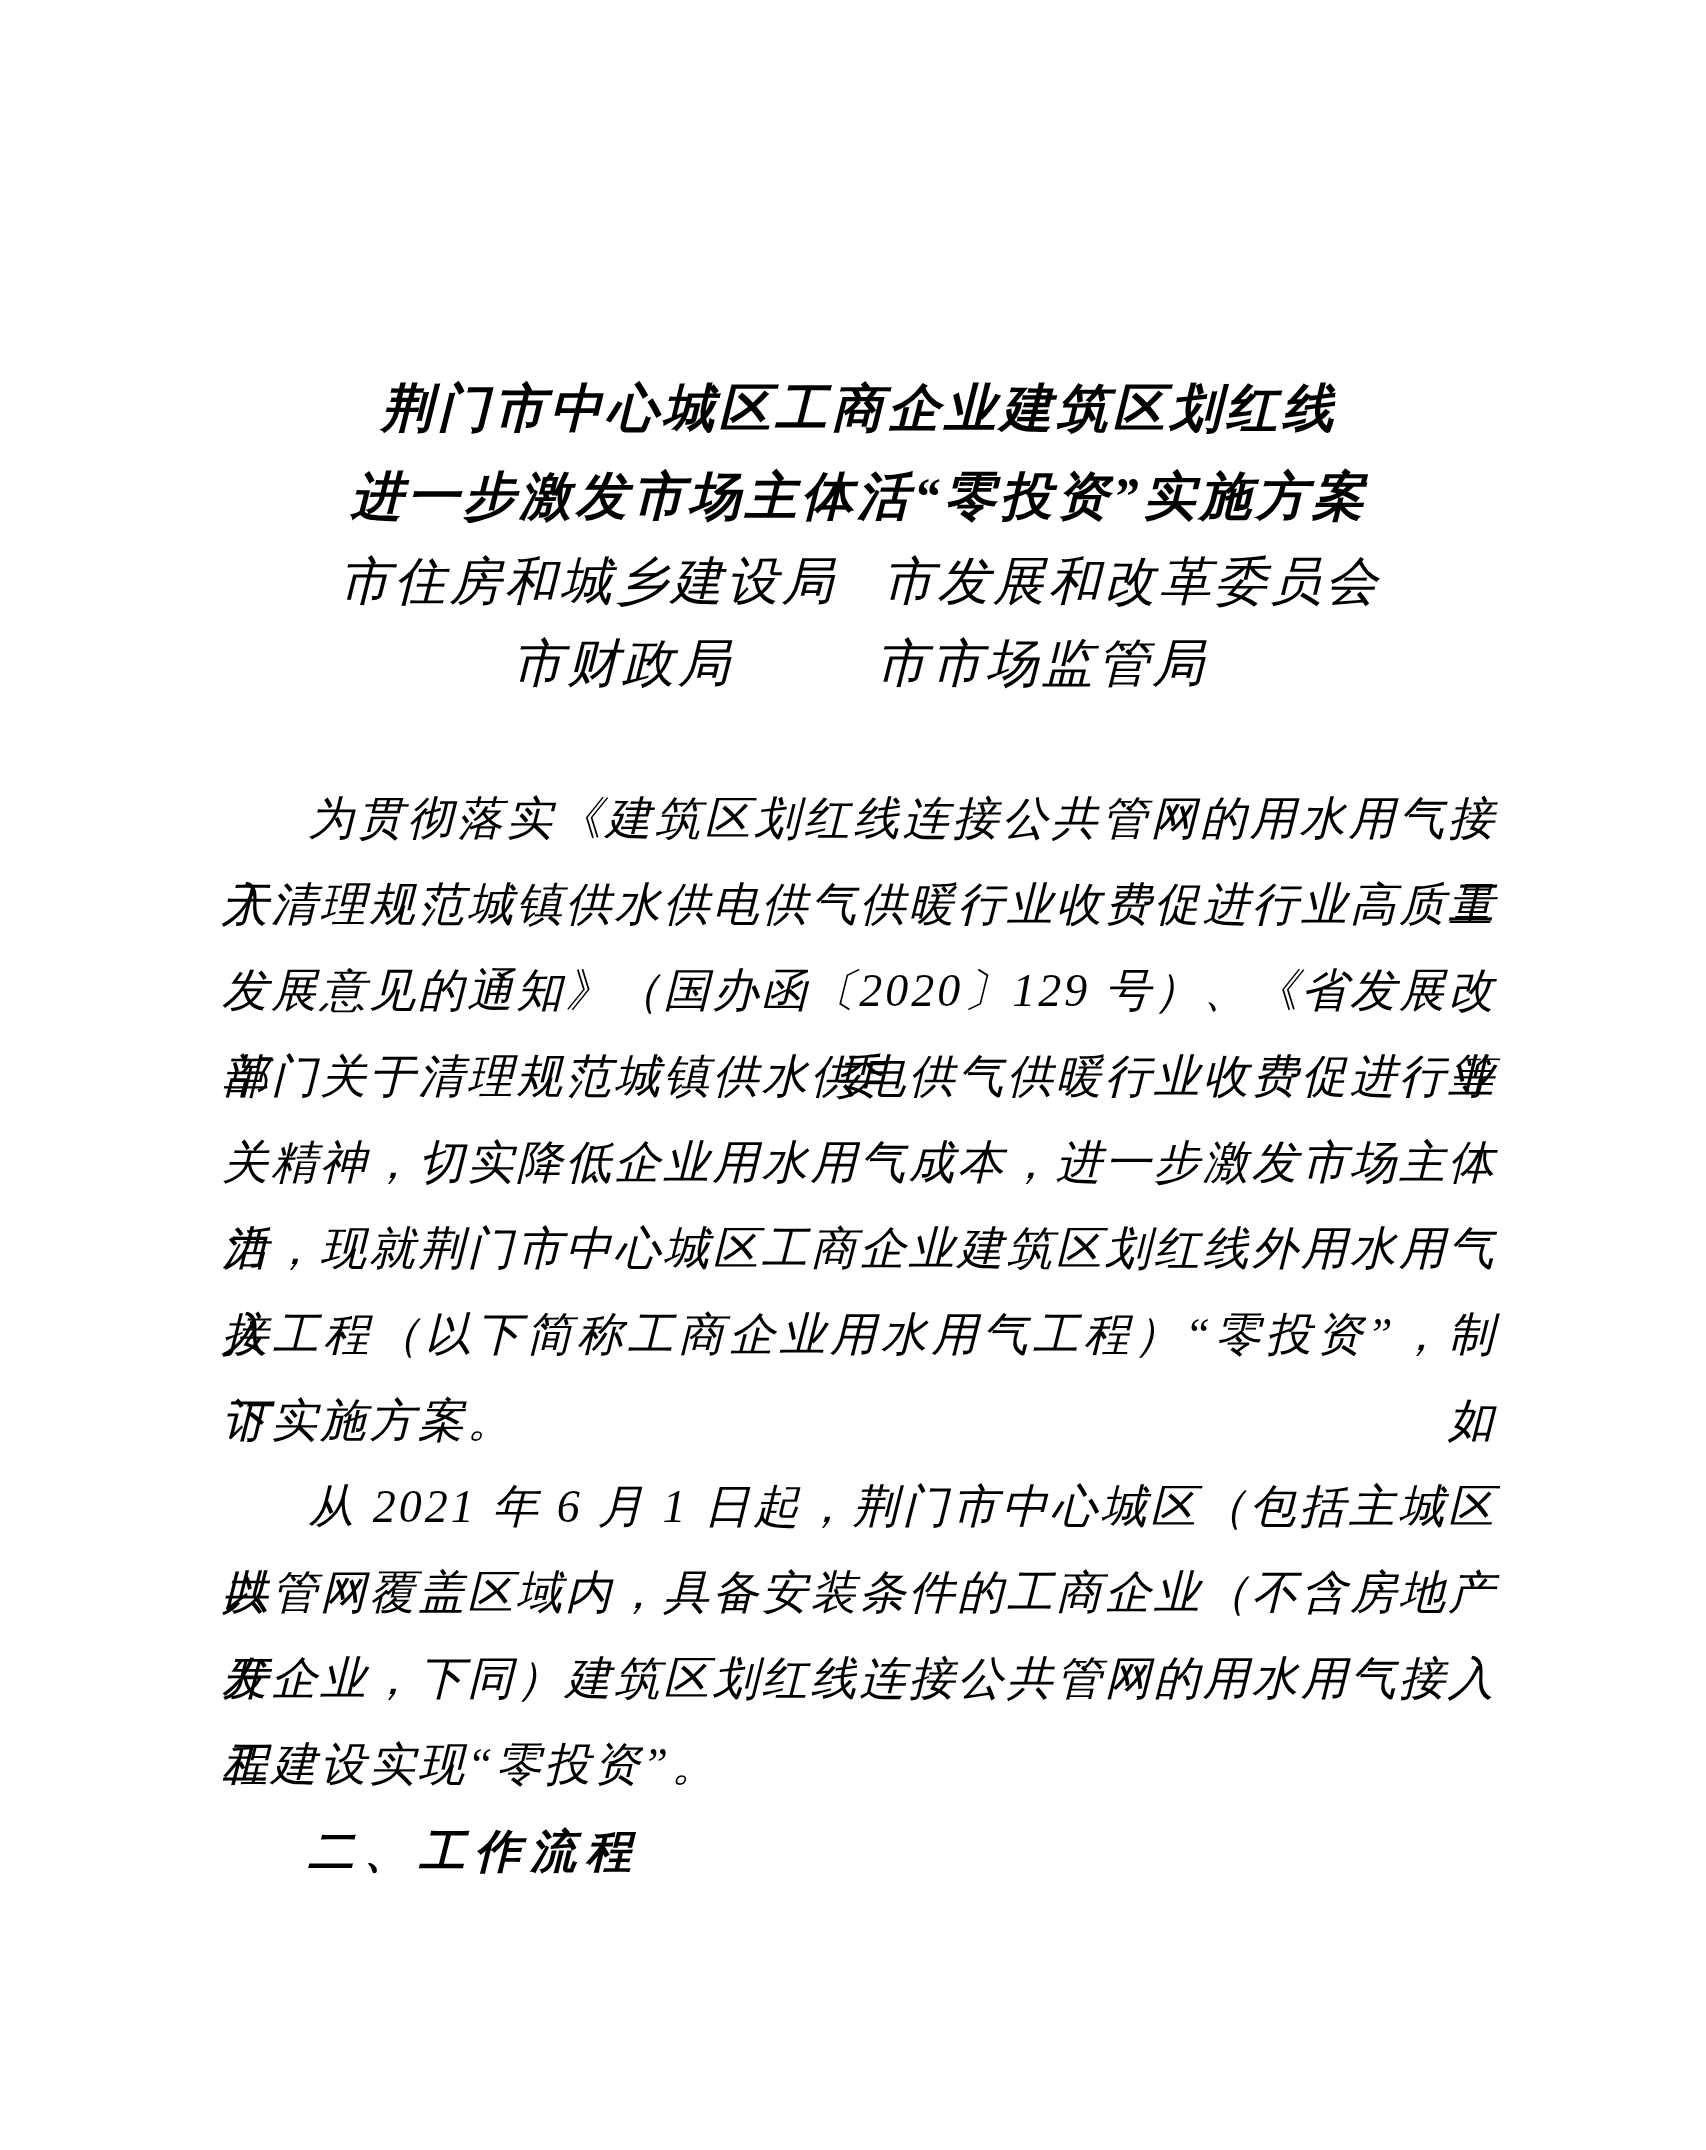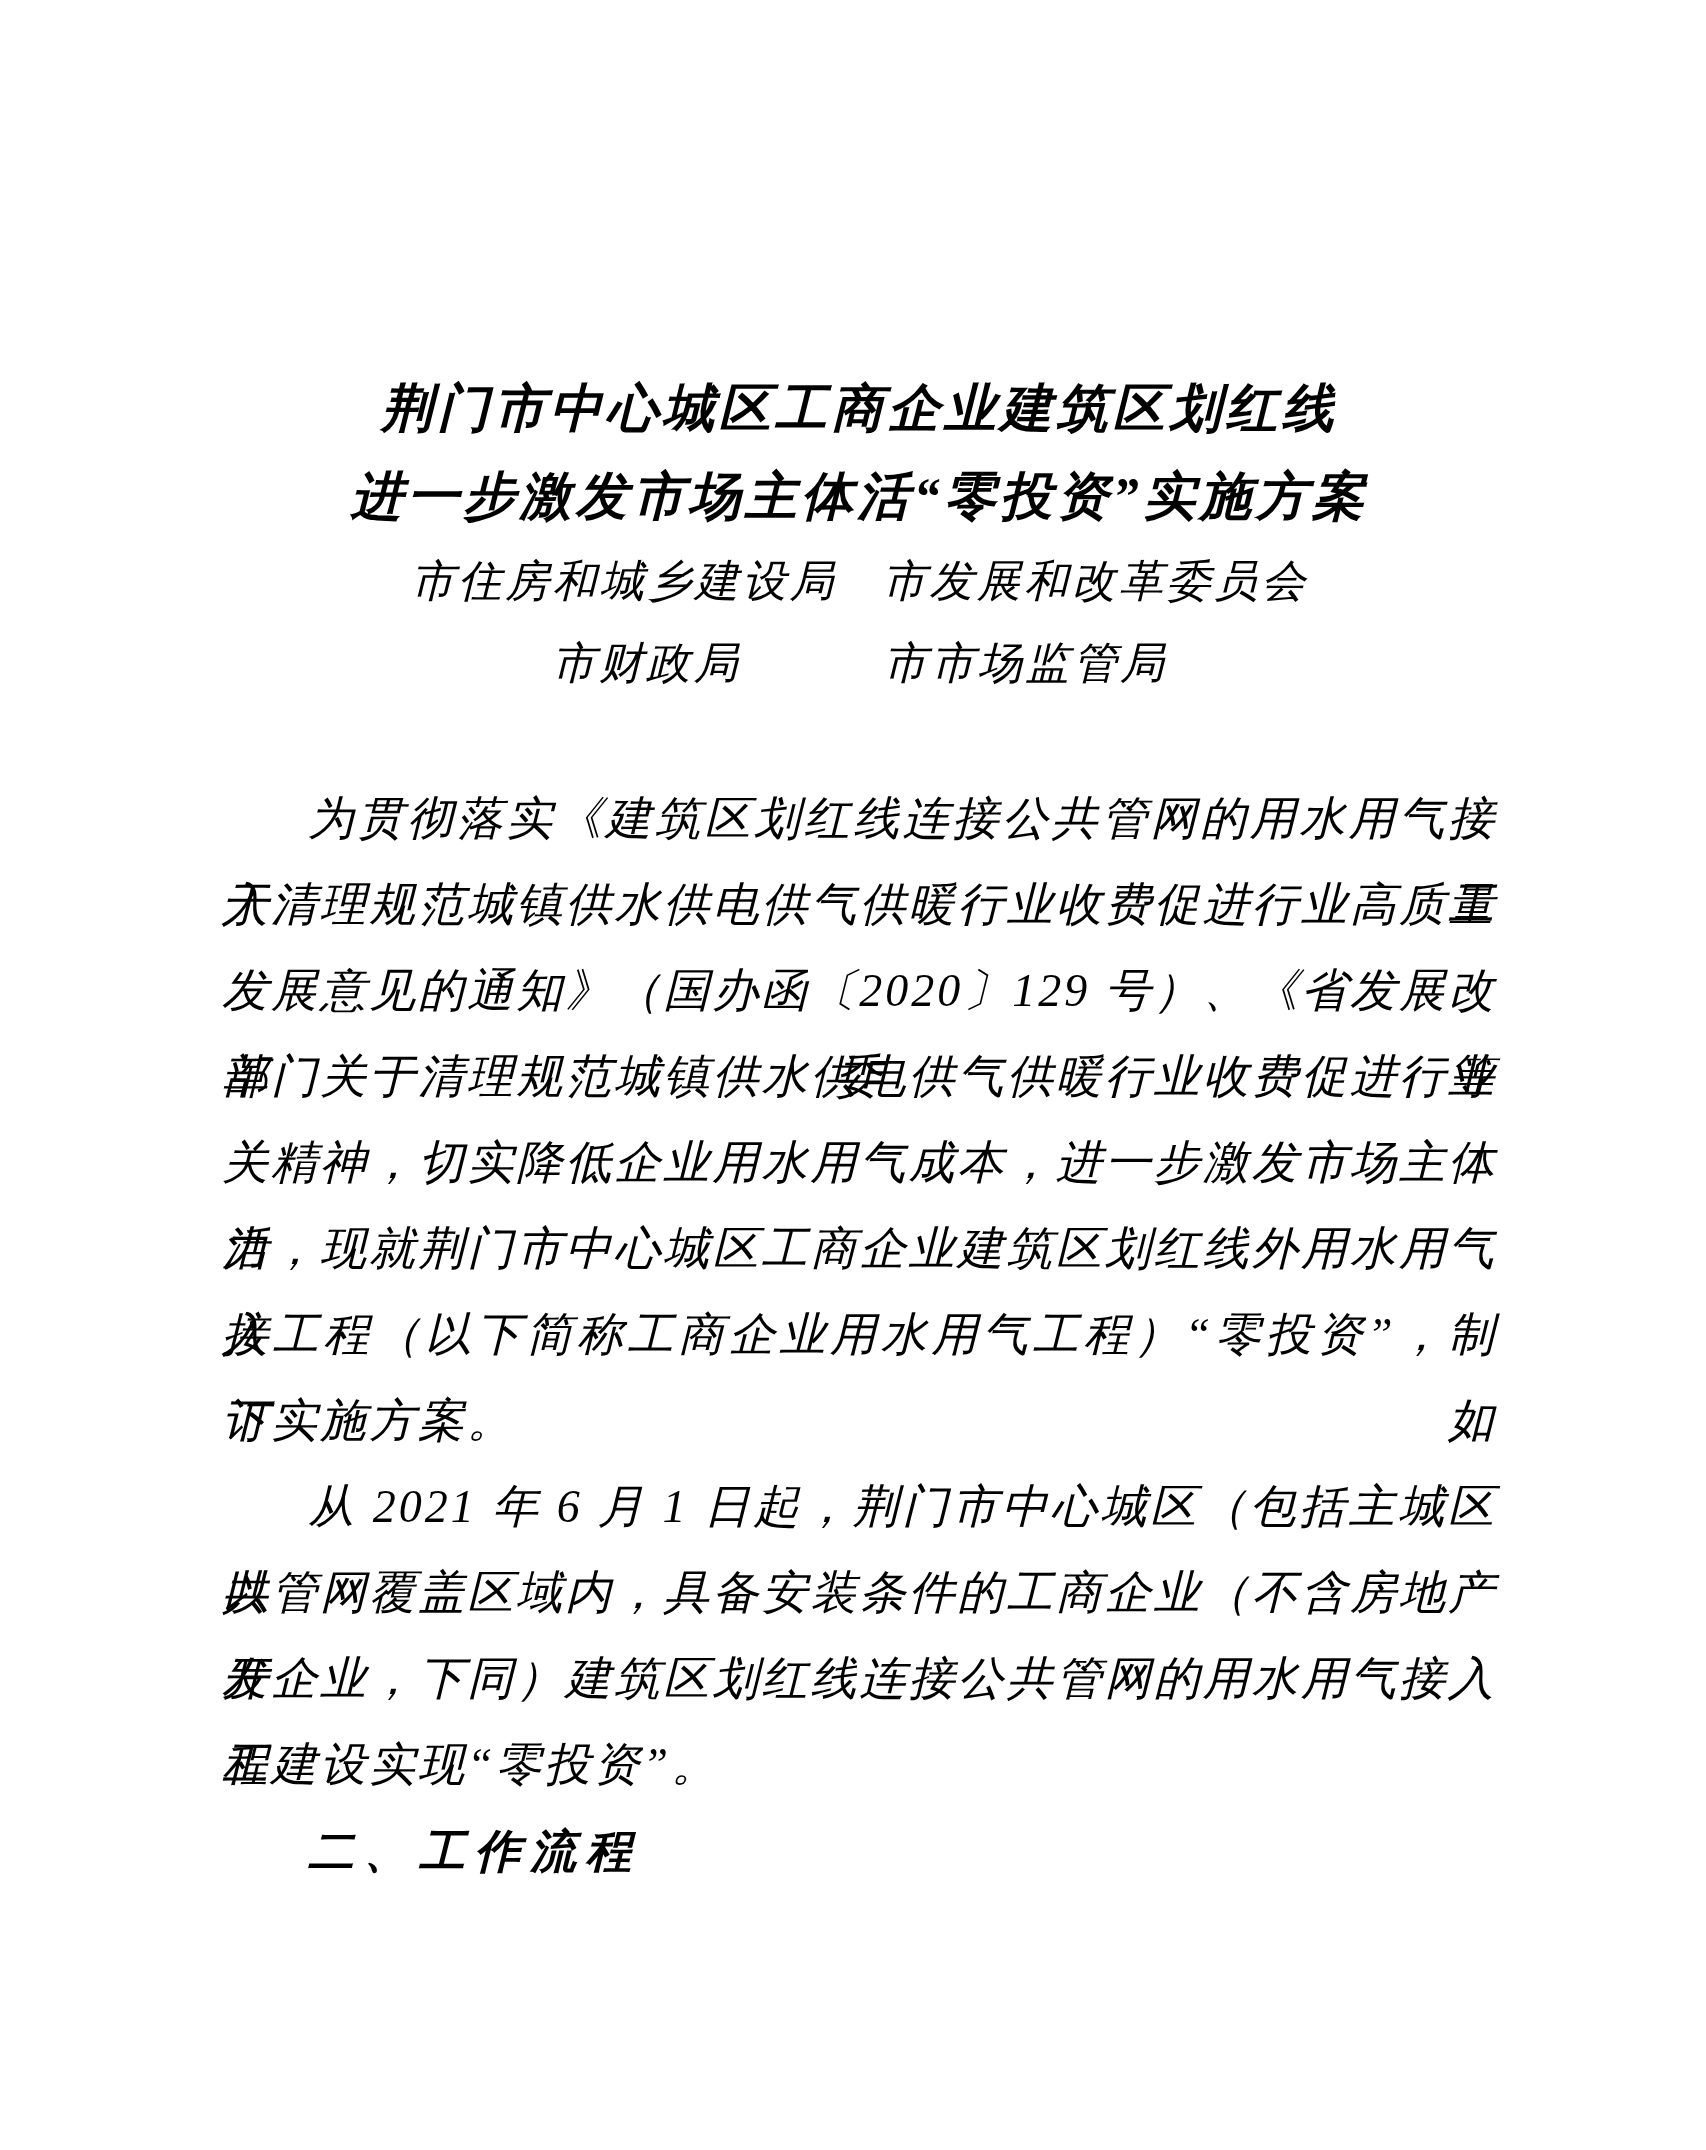--- a/index.html
+++ b/index.html
@@ -28,21 +28,21 @@
     font-weight: bold;
     font-size: 52px;
     line-height: 88px;
     text-align: center;
     letter-spacing: 4.3px;
     white-space: nowrap;
   }
   
   .issuer-row {
     font-family: "Liberation Serif", "DejaVu Serif", serif;
-    font-size: 44px;
+    font-size: 52px;
     line-height: 82px;
     text-align: center;
     letter-spacing: 3.4px;
     white-space: nowrap;
   }
   .gap-row1 { display: inline-block; width: 45px; }
   .gap-row2 { display: inline-block; width: 142px; }
   
   .doc-body {
     margin-top: 71px;

